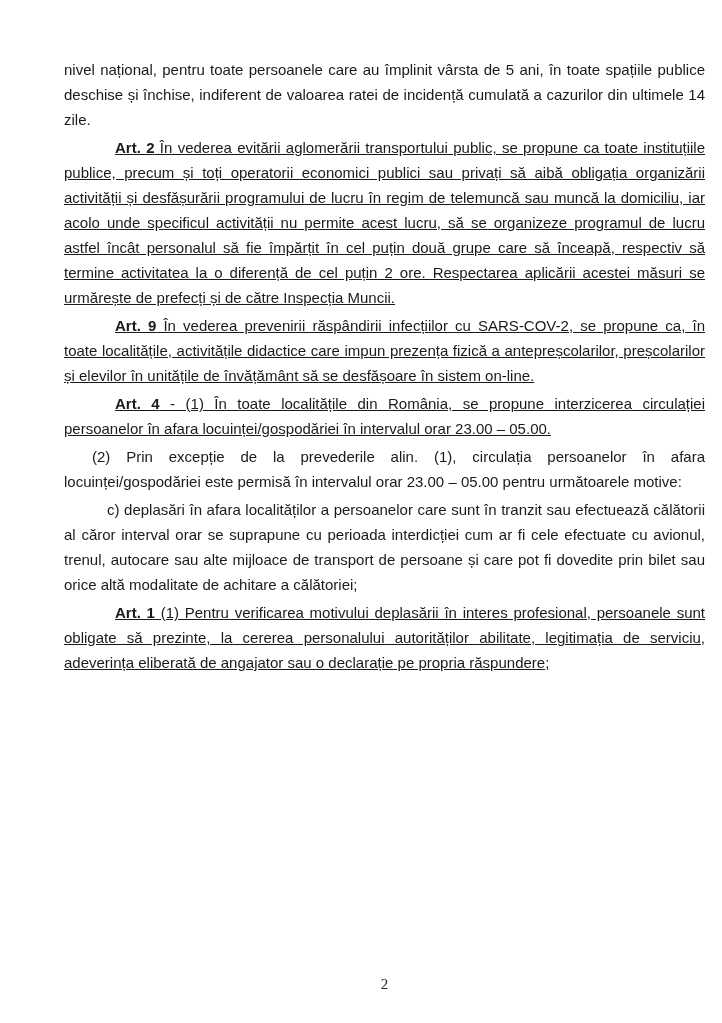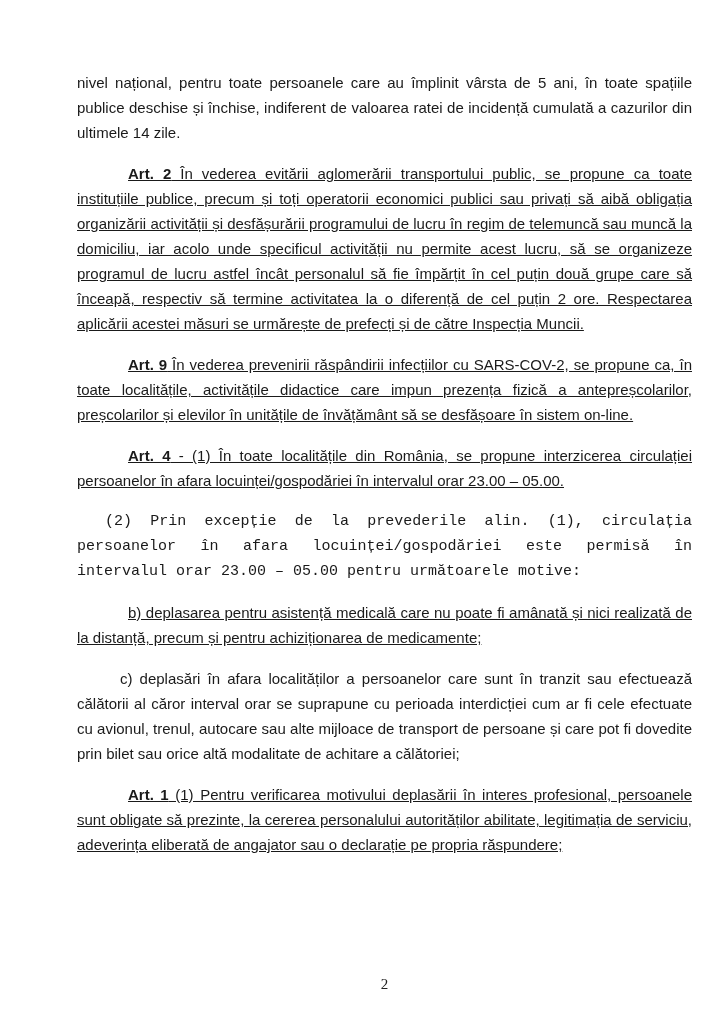--- a/index.html
+++ b/index.html
@@ -14,30 +14,30 @@
     box-sizing: border-box;
     background: #ffffff;
     overflow: hidden;
     padding: 54px 14px 0 61px;
     font-family: "Liberation Sans", "DejaVu Sans", sans-serif;
     font-size: 15px;
     line-height: 25px;
     color: #1a1a1a;
   }
   .page p {
-    margin: 16px;
+    margin: 3px;
     text-align: justify;
   }
   
   .gap { margin-top: 12px; }
   
   .i51 { text-indent: 51px; text-decoration: underline; }
   .i43 { text-indent: 43px; }
   .i31 { text-indent: 31px; }
-  .i28 { text-indent: 28px; font-family: Liberation Mono, monospace; }
+  .i28 { text-indent: 28px; }
   b.art { font-weight: bold; }
   .page-number {
     position: absolute;
     left: 61px;
     right: 14px;
     bottom: 30px;
     text-align: center;
     font-family: "Liberation Serif", "DejaVu Serif", serif;
     font-size: 15px;
     line-height: 17px;
@@ -53,21 +53,20 @@
 
   <p class="gap i51"><b class="art">Art. 2</b><span> În vederea evitării aglomerării transportului public, se propune ca toate instituțiile publice, precum și toți operatorii economici publici sau privați să aibă obligația organizării activității și desfășurării programului de lucru în regim de telemuncă sau muncă la domiciliu, iar acolo unde specificul activității nu permite acest lucru, să se organizeze programul de lucru astfel încât personalul să fie împărțit în cel puțin două grupe care să înceapă, respectiv să termine activitatea la o diferență de cel puțin 2 ore. Respectarea aplicării acestei măsuri se urmărește de prefecți și de către Inspecția Muncii.</span></p>
 
   <p class="gap i51"><b class="art">Art. 9</b><span> În vederea prevenirii răspândirii infecțiilor cu SARS-COV-2, se propune ca, în toate localitățile, activitățile didactice care impun prezența fizică a antepreșcolarilor, preșcolarilor și elevilor în unitățile de învățământ să se desfășoare în sistem on-line.</span></p>
 
   <p class="gap i51"><b class="art">Art. 4</b><span> - (1) În toate localitățile din România, se propune interzicerea circulației persoanelor în afara locuinței/gospodăriei în intervalul orar 23.00 – 05.00.</span></p>
 
   <p class="i28"><span>(2) Prin excepție de la prevederile alin. (1), circulația persoanelor în afara locuinței/gospodăriei este permisă în intervalul orar 23.00 – 05.00 pentru următoarele motive:</span></p>
 
 
-  <p class="i51"><span>b) deplasarea pentru asistență medicală care nu poate fi amânată și nici realizată de la distanță, precum și pentru achiziționarea de medicamente;</span></p>
 
   <p class="i43"><span>c) deplasări în afara localităților a persoanelor care sunt în tranzit sau efectuează călătorii al căror interval orar se suprapune cu perioada interdicției cum ar fi cele efectuate cu avionul, trenul, autocare sau alte mijloace de transport de persoane și care pot fi dovedite prin bilet sau orice altă modalitate de achitare a călătoriei;</span></p>
 
 
   <p class="gap i51"><b class="art">Art. 1</b><span> (1) Pentru verificarea motivului deplasării în interes profesional, persoanele sunt obligate să prezinte, la cererea personalului autorităților abilitate, legitimația de serviciu, adeverința eliberată de angajator sau o declarație pe propria răspundere;</span></p>
 
 
   <div class="page-number">2</div>
 
 </div>

